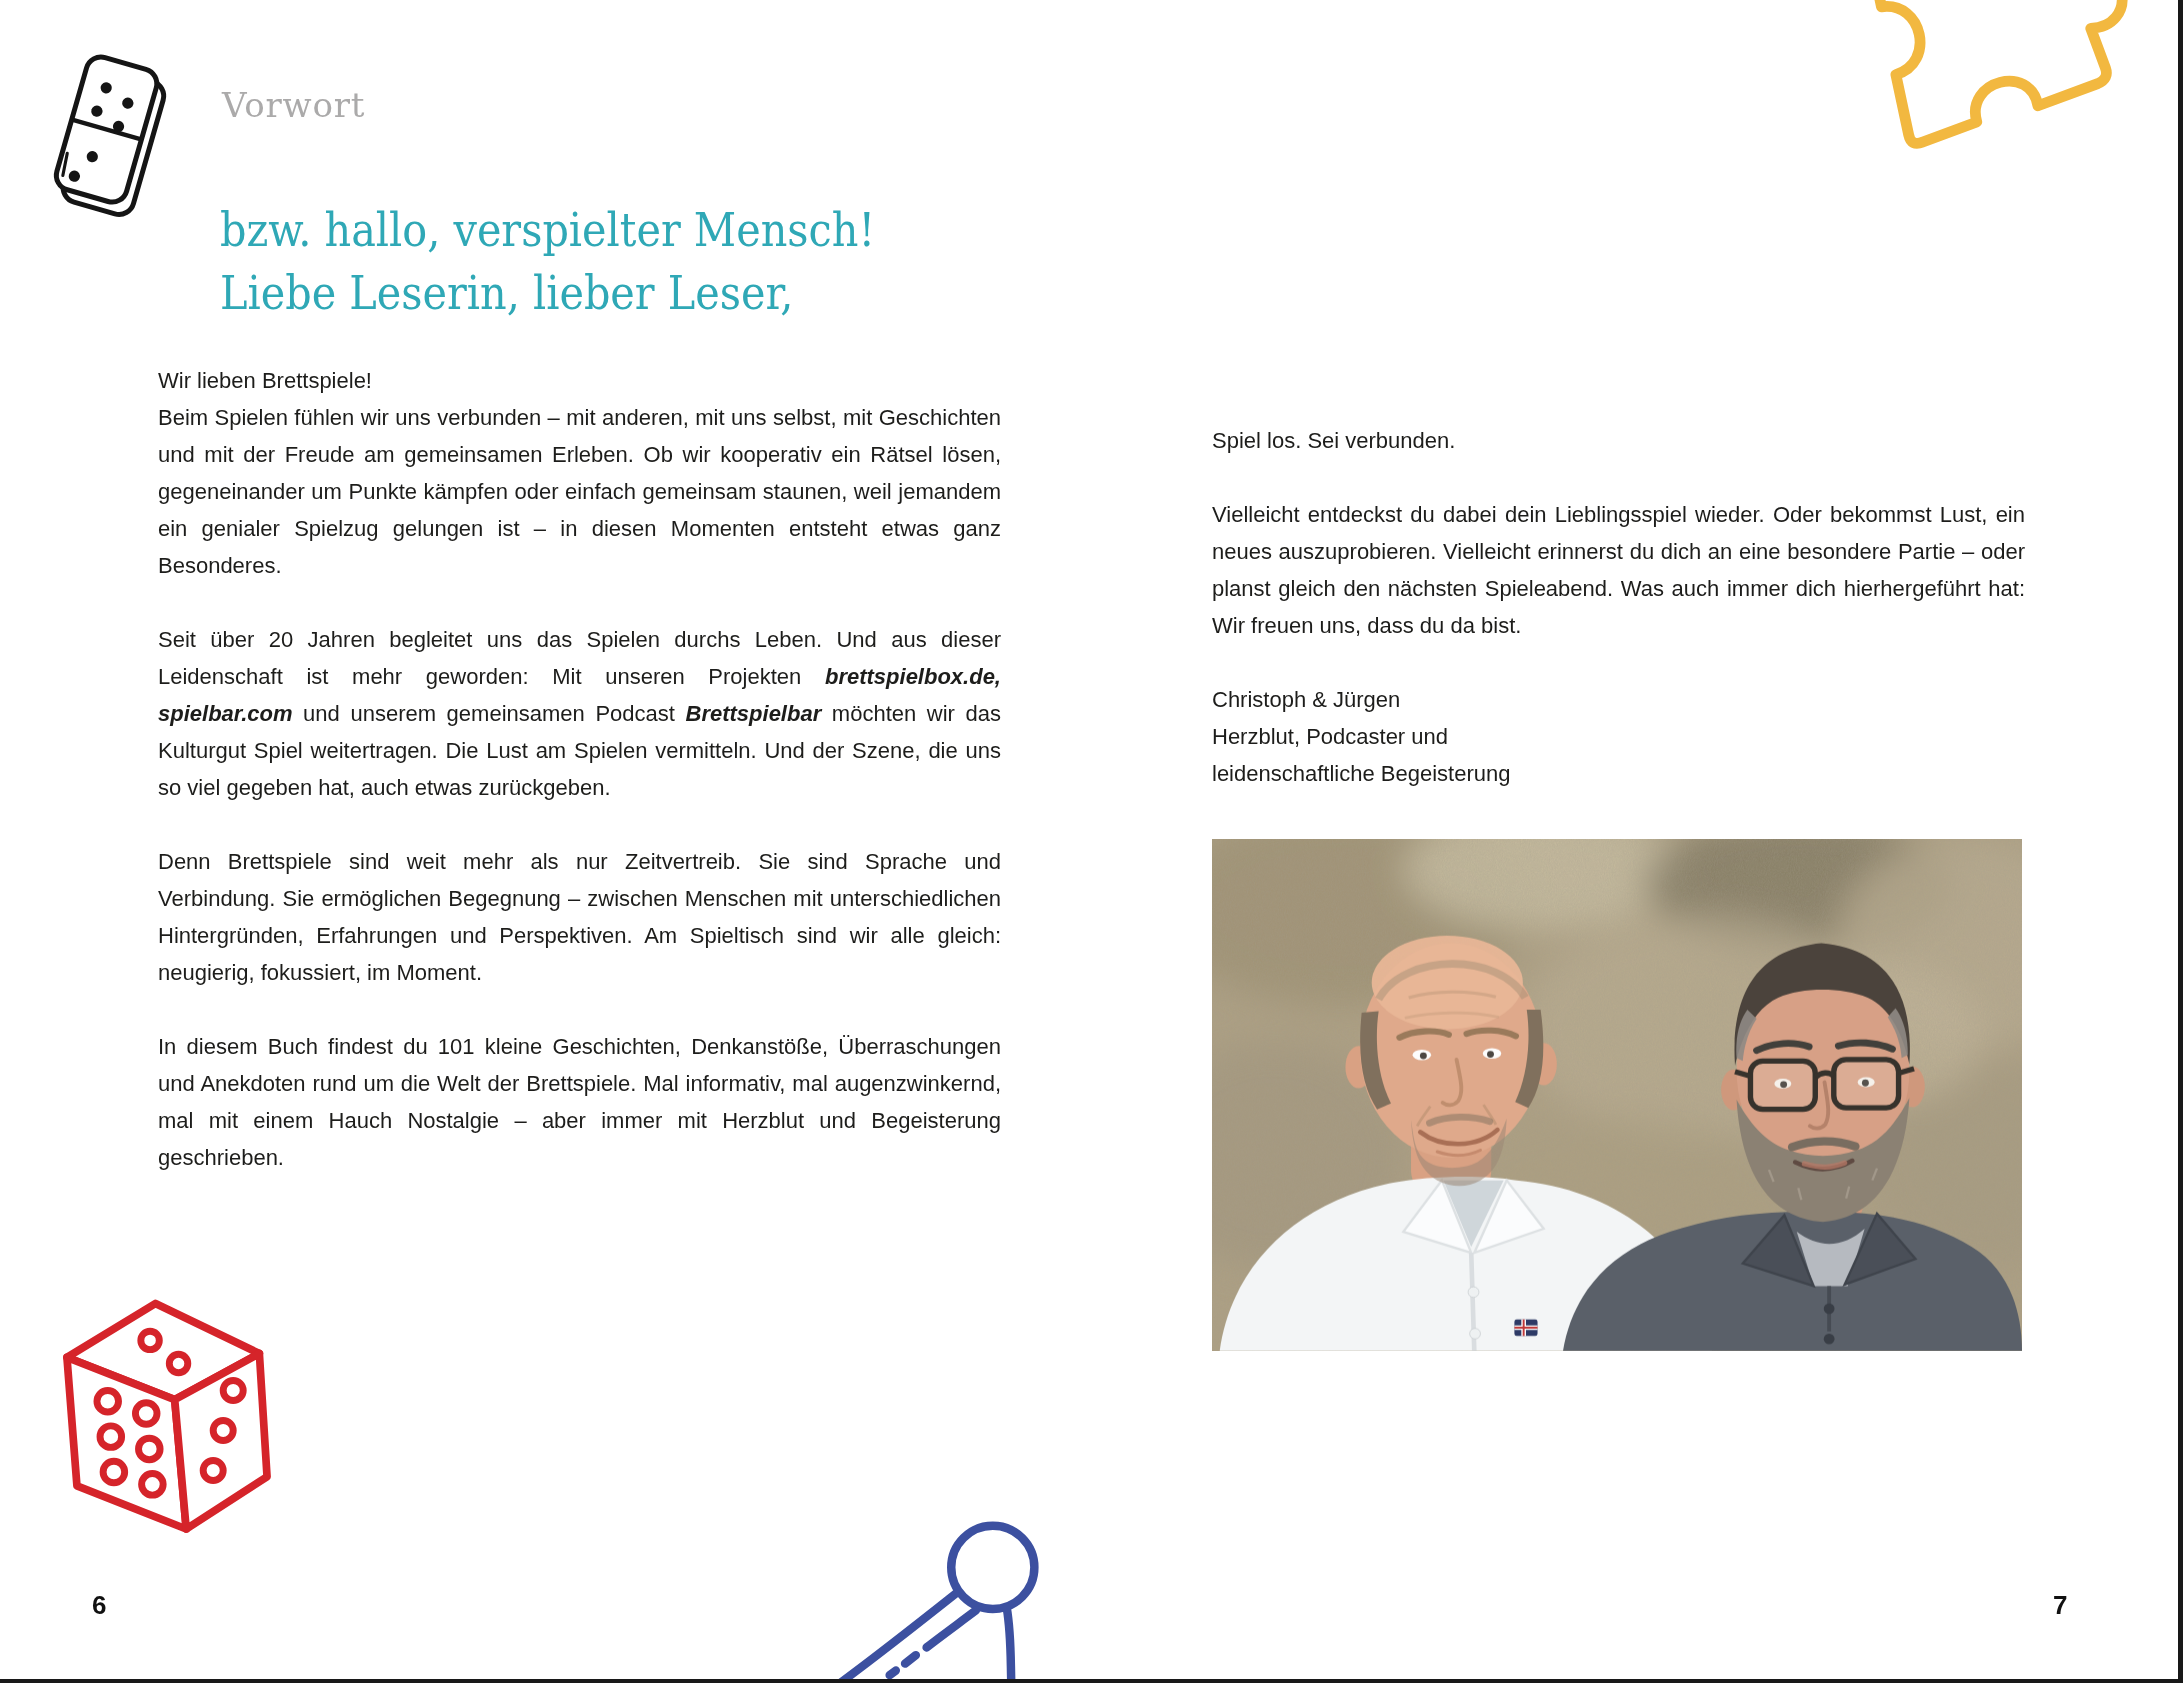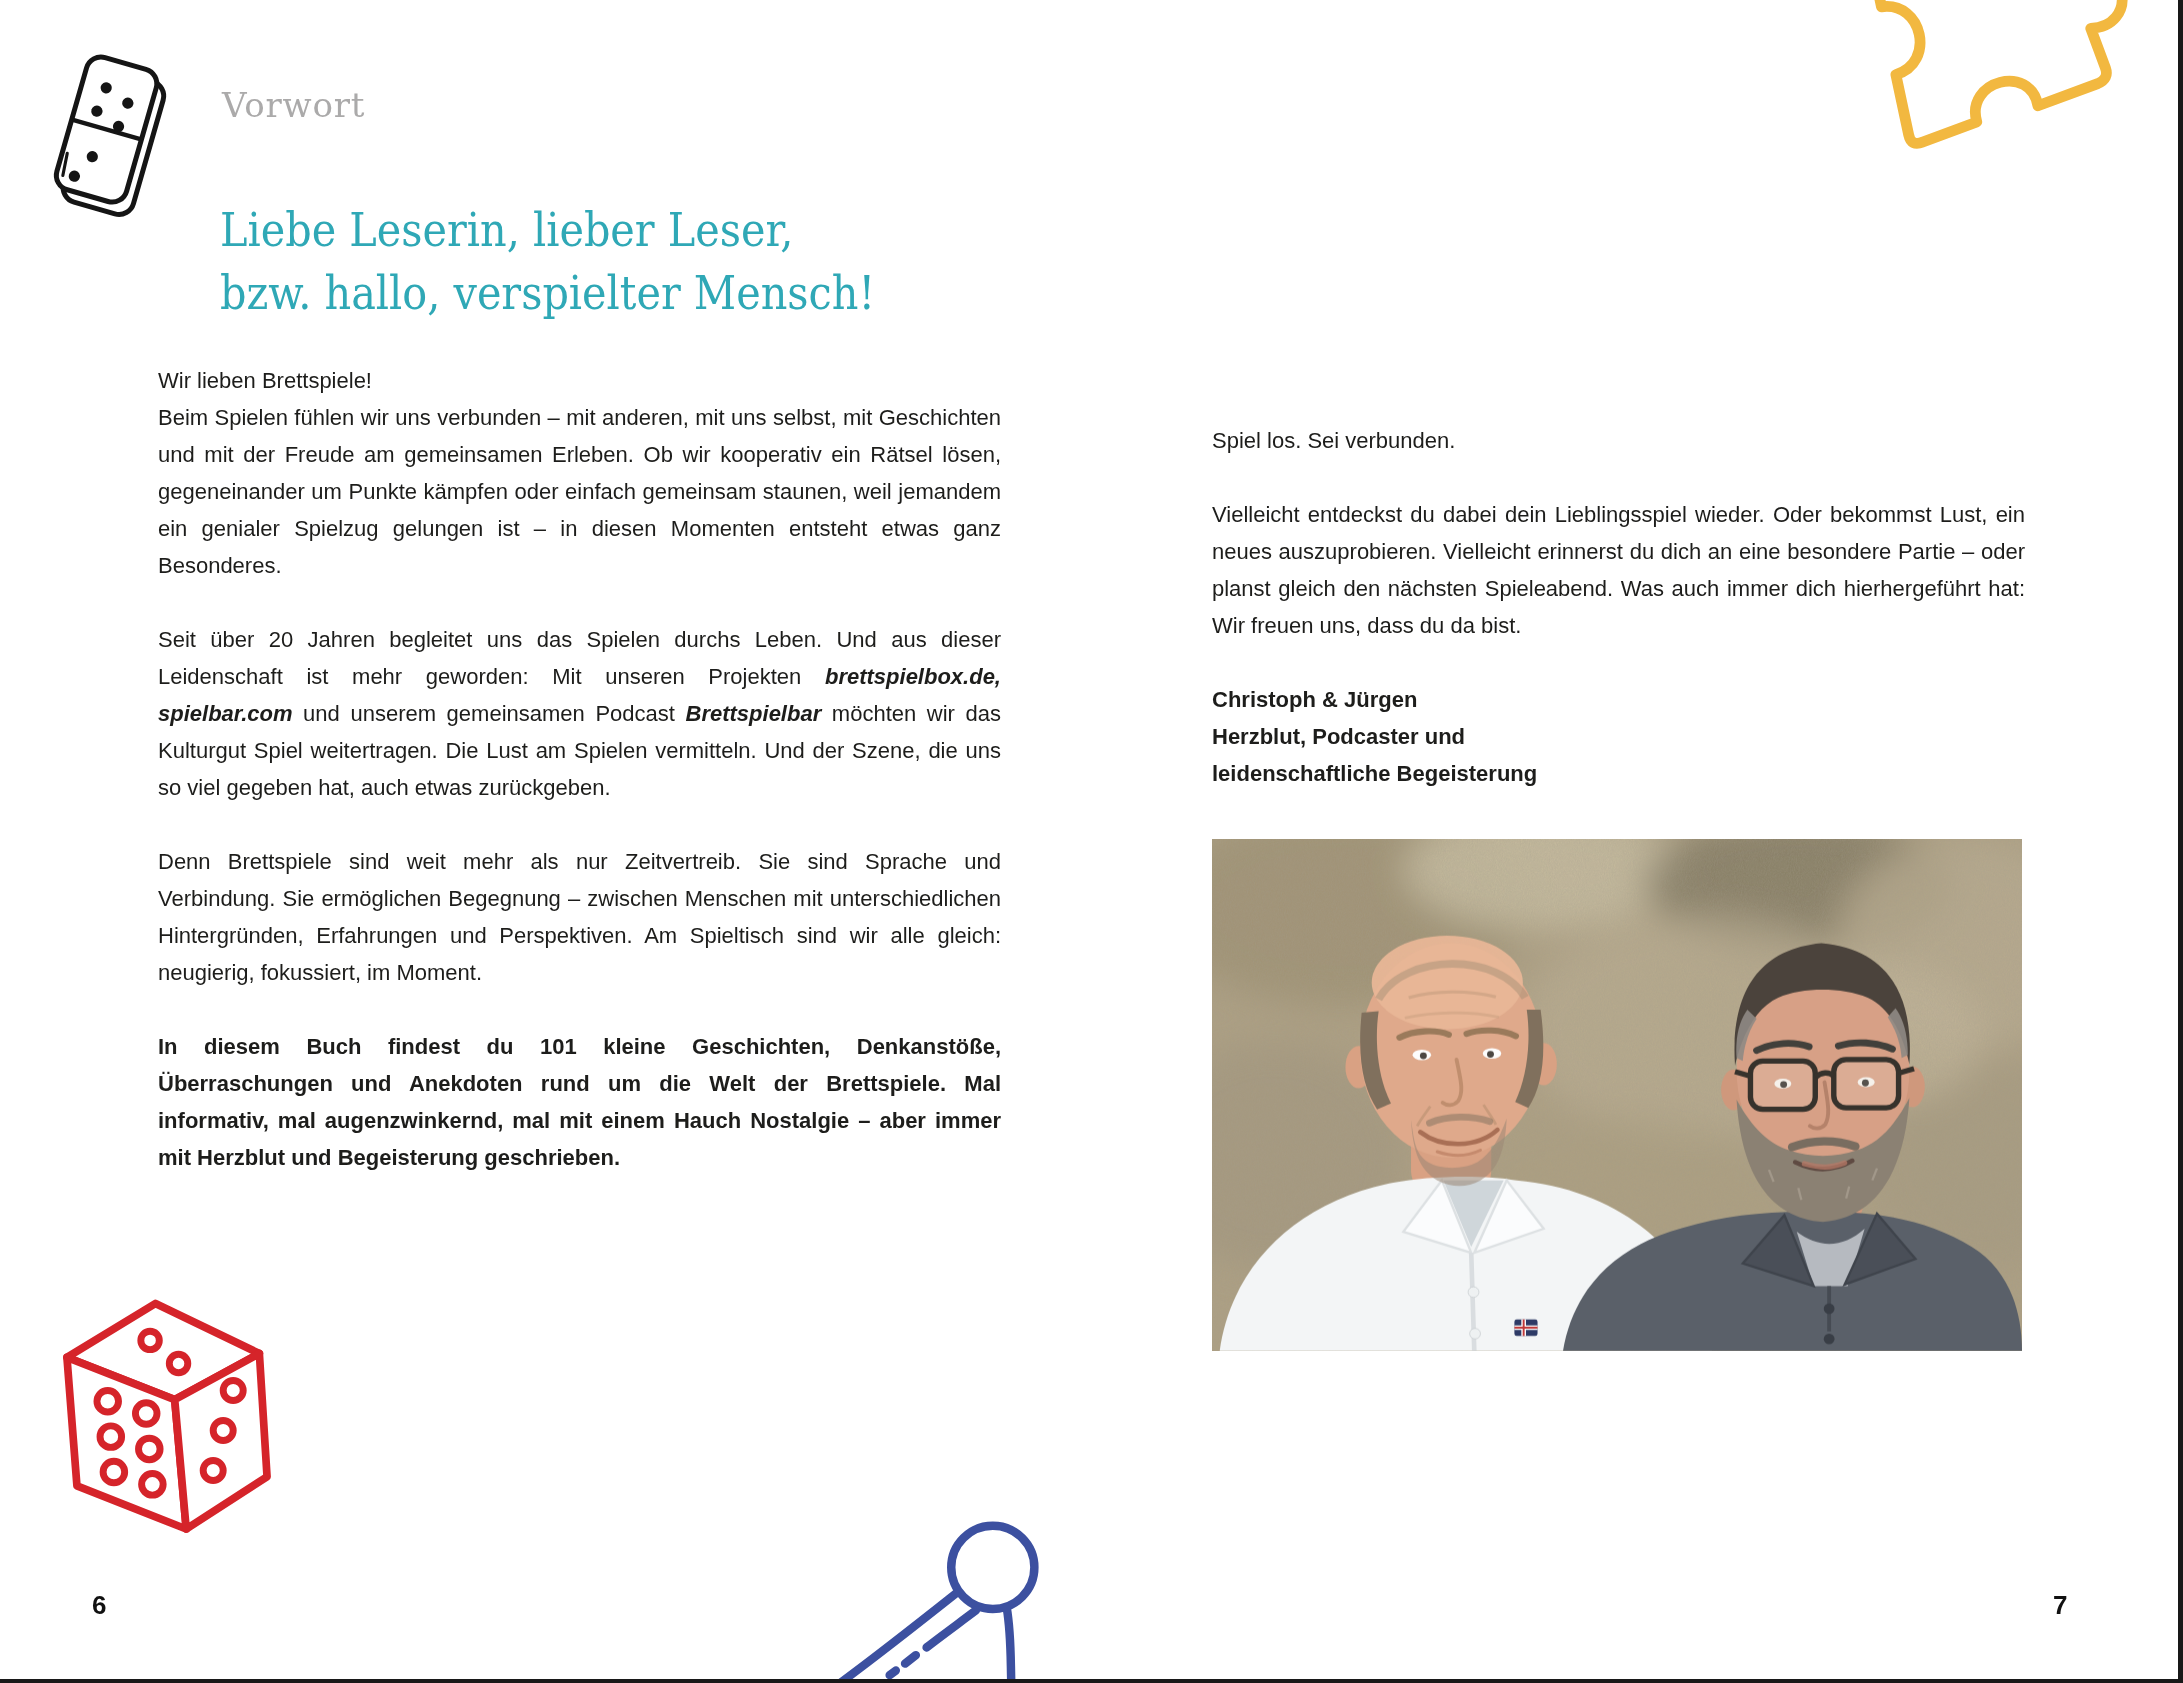--- a/index.html
+++ b/index.html
@@ -4,21 +4,21 @@
 <style>
   html,body{margin:0;padding:0;background:#777;}
   .page{position:relative;width:2183px;height:1683px;background:#ffffff;overflow:hidden;
         font-family:"Liberation Sans",sans-serif;color:#1d1d1b;}
   .kicker{position:absolute;left:222px;top:85px;font-family:"DejaVu Serif",serif;
           font-size:34px;color:#abaaaa;letter-spacing:0.8px;text-align:center;}
   .heading{position:absolute;left:220px;top:199px;font-family:"DejaVu Serif",serif;
            font-size:46px;line-height:63px;color:#2fa8b6;font-stretch:condensed;}
   .col{position:absolute;font-size:22px;line-height:37px;text-align:justify;}
   .col p{margin:0 0 37px 0;}
-  .col p:last-child{margin-bottom:0;font-weight:bold;}
+  .col p:last-child{margin-bottom:0;}
   .col-left{left:158px;top:362px;width:843px;}
   .col-right{left:1212px;top:422px;width:813px;}
   .bi{font-weight:700;font-style:italic;}
   .sig{line-height:37px;}
   .photo{position:absolute;left:1212px;top:839px;width:810px;height:512px;overflow:hidden;}
   .photo svg{display:block;width:100%;height:100%;}
   .deco{position:absolute;}
   .pagenum{position:absolute;top:1590px;font-size:26px;font-weight:600;color:#111;}
   .pagenum.left{left:92px;}
   .pagenum.right{left:2053px;}
@@ -56,22 +56,22 @@
                  Q 118,166 134,163 L 208,152 C 204,96 292,92 290,148 L 372,136
                  Q 388,133 386,118 L 378,64 C 438,74 446,-12 382,-4 L 372,-150"></path>
         <path d="M 452,-16 L 440,24" stroke-width="12"></path>
         <path d="M 486,-44 L 477,-14" stroke-width="12"></path>
       </g>
     </svg>
   </div>
 
   <div class="kicker">Vorwort</div>
   <div class="heading">
+    <div>bzw. hallo, verspielter Mensch!</div>
     <div>Liebe Leserin, lieber Leser,</div>
-    <div>bzw. hallo, verspielter Mensch!</div>
   </div>
 
   <div class="col col-left">
     <p><span>Wir lieben Brettspiele!</span><br>
        <span>Beim Spielen fühlen wir uns verbunden – mit anderen, mit uns selbst, mit Geschichten und mit der Freude am gemeinsamen Erleben. Ob wir kooperativ ein Rätsel lösen, gegeneinander um Punkte kämpfen oder einfach gemeinsam staunen, weil jemandem ein genialer Spielzug gelungen ist – in diesen Momenten entsteht etwas ganz Besonderes.</span></p>
     <p><span>Seit über 20 Jahren begleitet uns das Spielen durchs Leben. Und aus dieser Leidenschaft ist mehr geworden: Mit unseren Projekten </span><span class="bi">brettspielbox.de, spielbar.com</span><span> und unserem gemeinsamen Podcast </span><span class="bi">Brettspielbar</span><span> möchten wir das Kulturgut Spiel weitertragen. Die Lust am Spielen vermitteln. Und der Szene, die uns so viel gegeben hat, auch etwas zurückgeben.</span></p>
     <p>Denn Brettspiele sind weit mehr als nur Zeitvertreib. Sie sind Sprache und Verbindung. Sie ermöglichen Begegnung – zwischen Menschen mit unterschiedlichen Hintergründen, Erfahrungen und Perspektiven. Am Spieltisch sind wir alle gleich: neugierig, fokussiert, im Moment.</p>
     <p>In diesem Buch findest du 101 kleine Geschichten, Denkanstöße, Überraschungen und Anekdoten rund um die Welt der Brettspiele. Mal informativ, mal augenzwinkernd, mal mit einem Hauch Nostalgie – aber immer mit Herzblut und Begeisterung geschrieben.</p>
   </div>
 

